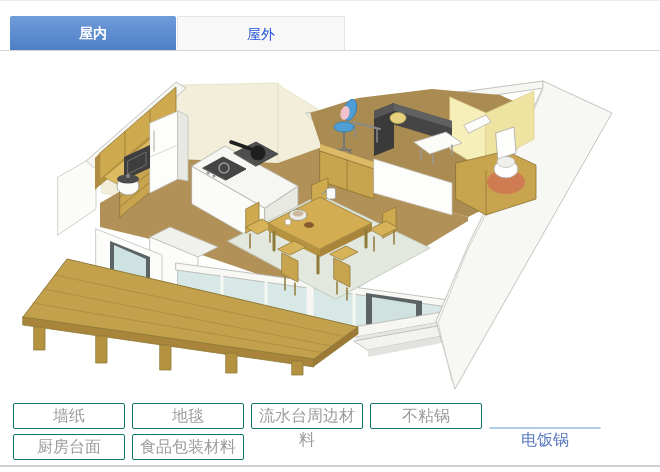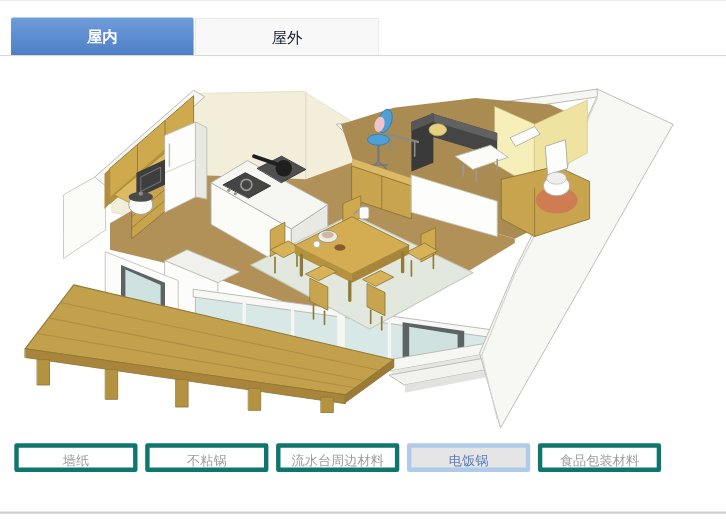--- a/index.html
+++ b/index.html
@@ -2,33 +2,33 @@
 <html><head>
 <meta charset="utf-8">
 <style>
   html,body{margin:0;padding:0;background:#fff;}
   .page{position:relative;width:660px;height:472px;background:#fff;overflow:hidden;
         border-top:1px solid #ececec;font-family:"Liberation Sans",sans-serif;}
   
   .tabbar{position:absolute;top:0;left:0;width:660px;height:50px;background:#fff;
           border-bottom:1px solid #d7d7d7;box-sizing:border-box;}
   .tab{position:absolute;top:15px;height:34px;line-height:34px;text-align:center;
-       font-size:14px;color:#0f172a;cursor:pointer;box-sizing:border-box;
+       font-size:14px;color:#1d4ed8;cursor:pointer;box-sizing:border-box;
        background:#f8f8f8;border:1px solid #e3e3e3;border-bottom:none;border-radius:2px 2px 0 0;}
   .tab-0{left:10px;width:166px;}
   .tab-1{left:177px;width:168px;}
   .tab.active{background:linear-gradient(180deg,#6f9cda,#4e7fc6);color:#fff;border:none;font-weight:bold;}
   
   .scene{position:absolute;top:55px;left:0;width:660px;height:340px;}
   
   .btn-grid{position:absolute;left:13px;top:402px;display:grid;
             grid-template-columns:repeat(5,112px);grid-auto-rows:26px;gap:5px 7px;}
-  .pbtn{border:4px solid #0f766e;background:#fff;color:#9c9c9c;font-size:12px;
+  .pbtn{border:1px solid #0f766e;background:#fff;color:#9c9c9c;font-size:16px;
         border-radius:2px;padding:0;cursor:pointer;font-family:inherit;line-height:24px;}
-  .pbtn.selected{border-color:#aecbea;background:#e5e5e5;color:#5b7cc0;}
+  .pbtn.selected{border-color:#aecbea;background:#fde047;color:#5b7cc0;margin-top:24px;}
   .bottom-line{position:absolute;left:0;top:464px;width:660px;height:2px;background:#cfcfcf;}
 </style>
 </head>
 <body>
 
 <div class="page">
 
   <div class="tabbar">
     <div class="tab tab-0 active">屋内</div>
     <div class="tab tab-1">屋外</div>
@@ -210,20 +210,22 @@
           <rect x="160" y="344" width="11" height="25" fill="#b5923f" stroke="#8f7a38" stroke-width="0.8"></rect>
           <rect x="226" y="352" width="11" height="20" fill="#b5923f" stroke="#8f7a38" stroke-width="0.8"></rect>
           <rect x="292" y="360" width="11" height="14" fill="#b5923f" stroke="#8f7a38" stroke-width="0.8"></rect>
         </g>
       </g>
     </svg>
   </div>
 
   <div class="btn-grid">
     <button class="pbtn">墙纸</button>
+    <button class="pbtn">地毯</button>
+    <button class="pbtn">流水台周边材料</button>
     <button class="pbtn">不粘锅</button>
-    <button class="pbtn">流水台周边材料</button>
     <button class="pbtn selected">电饭锅</button>
+    <button class="pbtn">厨房台面</button>
     <button class="pbtn">食品包装材料</button>
   </div>
 
   <div class="bottom-line"></div>
 </div>
 
 </body></html>

